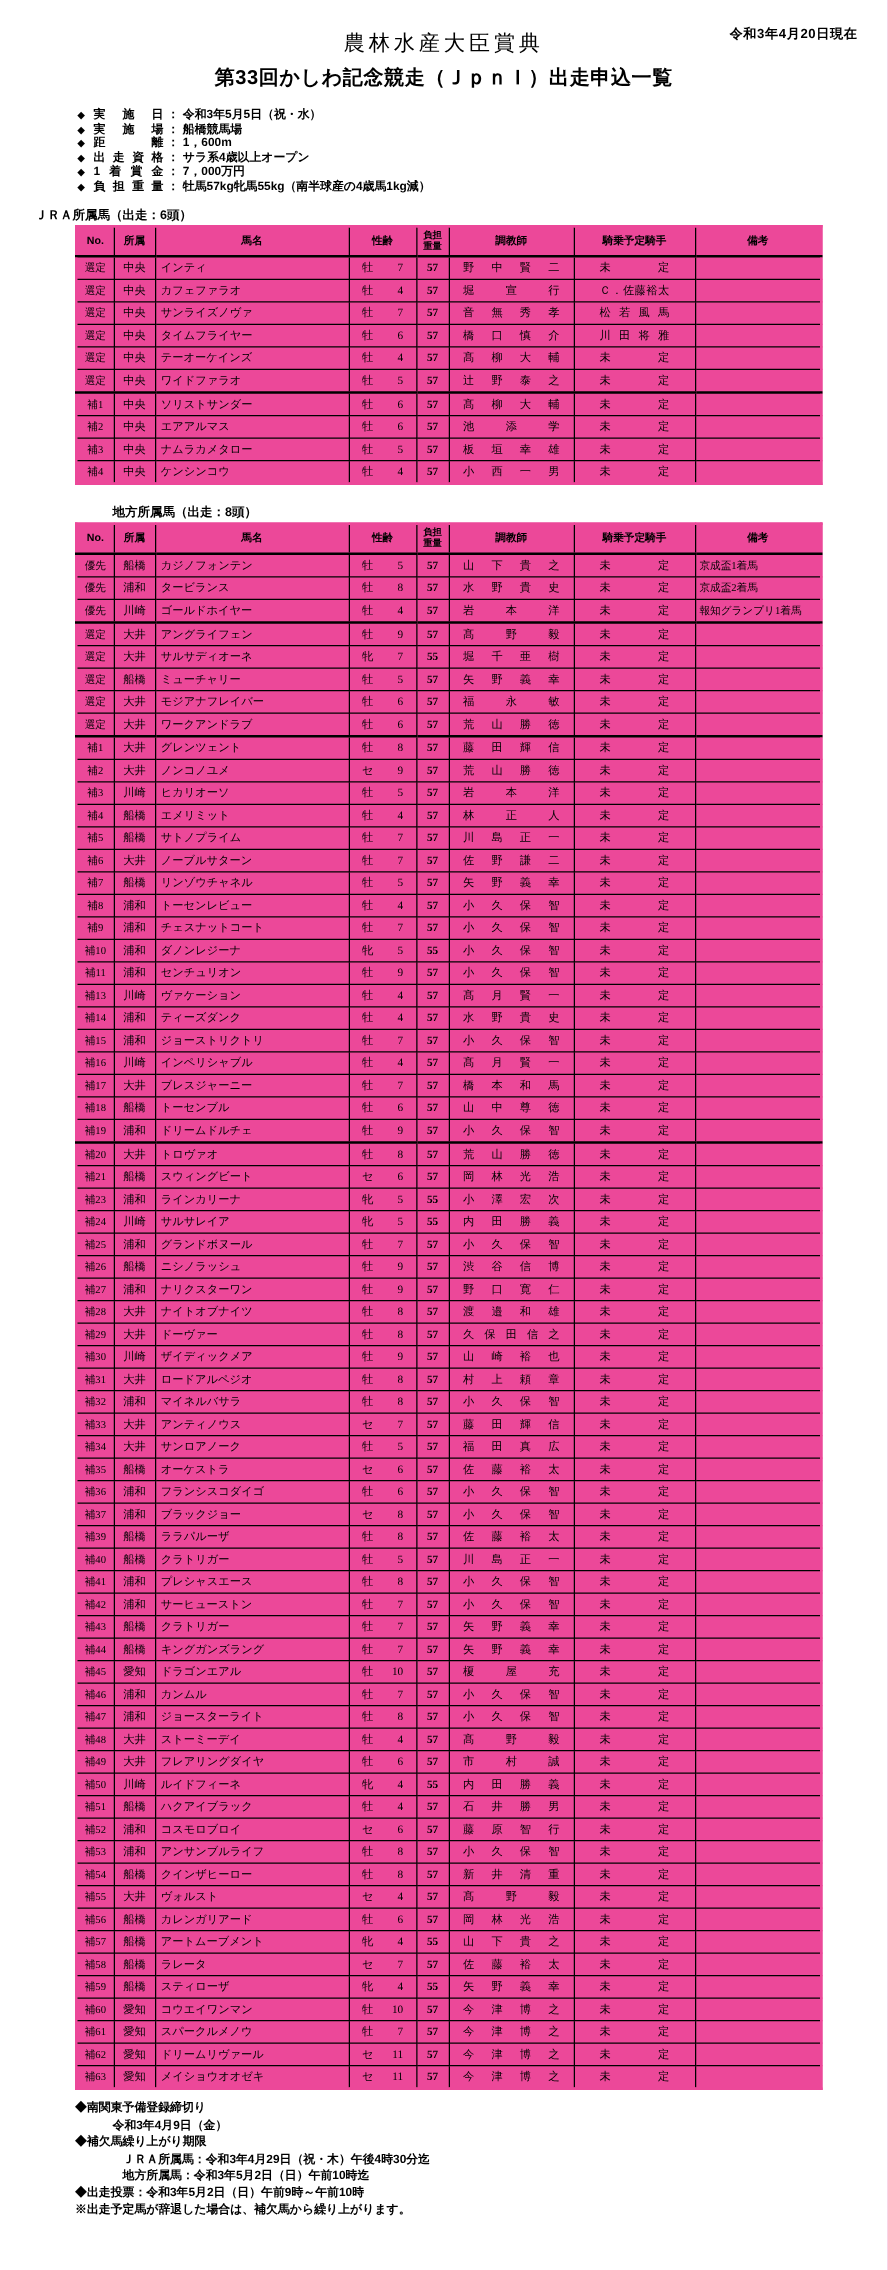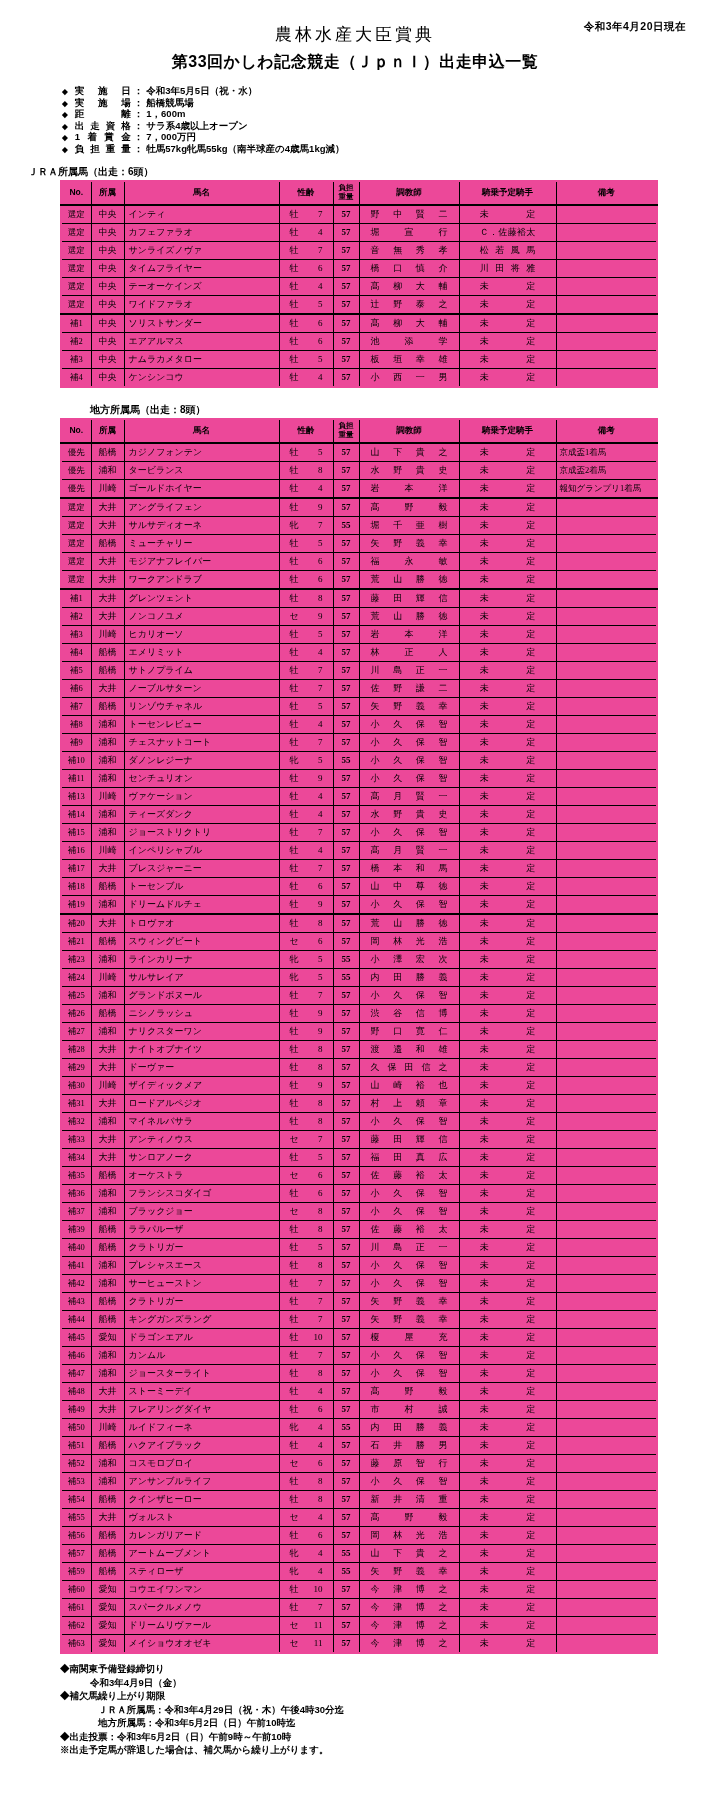--- a/index.html
+++ b/index.html
@@ -1508,20 +1508,39 @@
           <td class="c-weight">55</td>
           <td class="c-trainer">
             <span class="jt jt-trainer">山下貴之</span>
           </td>
           <td class="c-jockey">
             <span class="jt jt-jockey">未定</span>
           </td>
           <td class="c-remark"></td>
         </tr>
         <tr>
+          <td class="c-no">補58</td>
+          <td class="c-affil">船橋</td>
+          <td class="c-horse">ラレータ</td>
+          <td class="c-sexage">
+            <div class="sexage-wrap">
+              <span class="sex">セ</span>
+              <span class="age">7</span>
+            </div>
+          </td>
+          <td class="c-weight">57</td>
+          <td class="c-trainer">
+            <span class="jt jt-trainer">佐藤裕太</span>
+          </td>
+          <td class="c-jockey">
+            <span class="jt jt-jockey">未定</span>
+          </td>
+          <td class="c-remark"></td>
+        </tr>
+        <tr>
           <td class="c-no">補59</td>
           <td class="c-affil">船橋</td>
           <td class="c-horse">スティローザ</td>
           <td class="c-sexage">
             <div class="sexage-wrap">
               <span class="sex">牝</span>
               <span class="age">4</span>
             </div>
           </td>
           <td class="c-weight">55</td>

